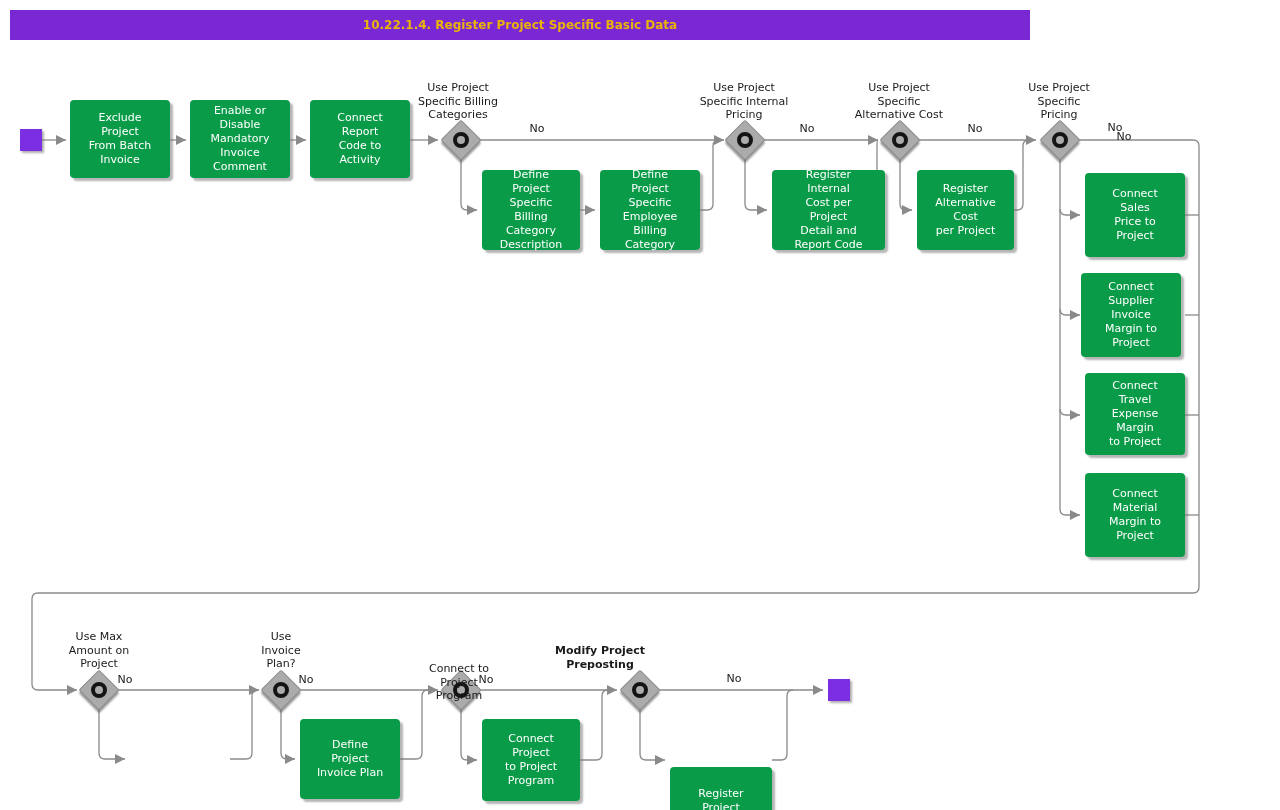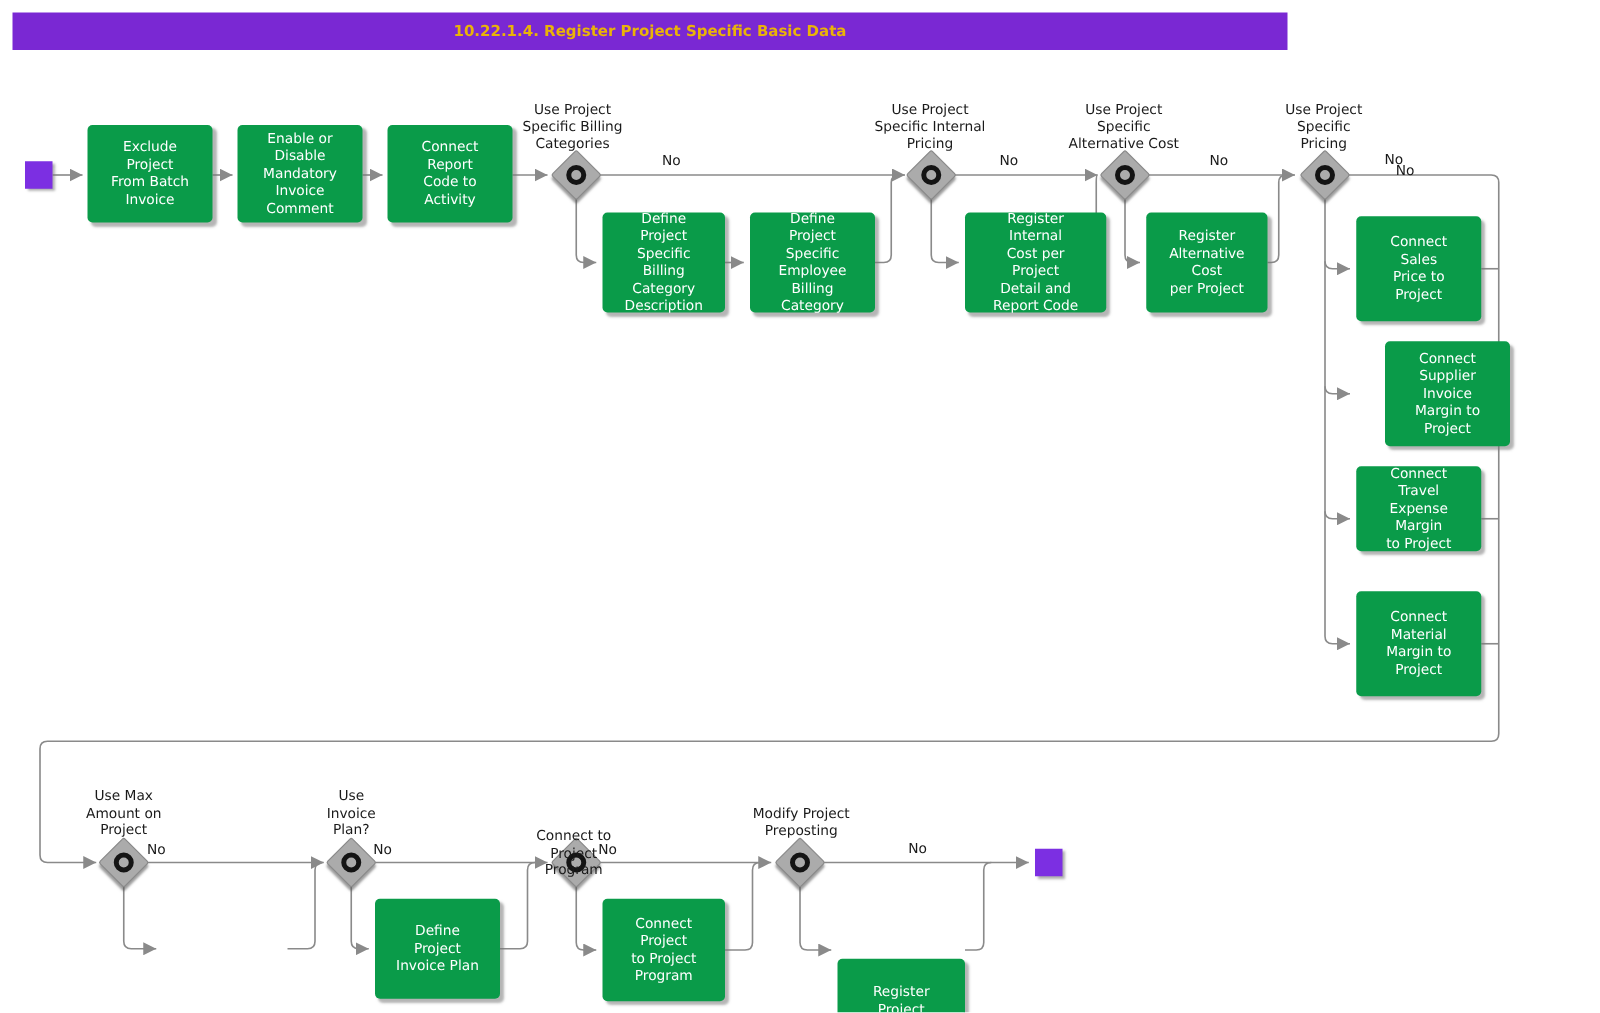--- a/index.html
+++ b/index.html
@@ -113,25 +113,25 @@
   <div class="task" style="left:772px;top:170px;width:113px;height:80px;">Register Internal
 Cost per Project
 Detail and
 Report Code</div>
   <div class="task" style="left:917px;top:170px;width:97px;height:80px;">Register
 Alternative Cost
 per Project</div>
 
   <div class="task" style="left:1085px;top:173px;width:100px;height:84px;">Connect Sales
 Price to Project</div>
-  <div class="task" style="left:1108px;top:273px;width:100px;height:84px;">Connect
+  <div class="task" style="left:1081px;top:273px;width:100px;height:84px;">Connect
 Supplier Invoice
 Margin to
 Project</div>
-  <div class="task" style="left:1085px;top:373px;width:100px;height:68px;">Connect Travel
+  <div class="task" style="left:1085px;top:373px;width:100px;height:82px;">Connect Travel
 Expense Margin
 to Project</div>
   <div class="task" style="left:1085px;top:473px;width:100px;height:84px;">Connect Material
 Margin to
 Project</div>
 
   <div class="task" style="left:300px;top:719px;width:100px;height:80px;">Define Project
 Invoice Plan</div>
   <div class="task" style="left:482px;top:719px;width:98px;height:82px;">Connect Project
 to Project
@@ -170,21 +170,21 @@
 Pricing</div>
   <div class="dlabel" style="left:99px;top:630px;">Use Max
 Amount on
 Project</div>
   <div class="dlabel" style="left:281px;top:630px;">Use
 Invoice
 Plan?</div>
   <div class="dlabel" style="left:459px;top:630px;margin-top:32px;">Connect to
 Project
 Program</div>
-  <div class="dlabel" style="left:641px;top:644px;">Modify Project
+  <div class="dlabel" style="left:600px;top:644px;font-weight:bold;">Modify Project
 Preposting</div>
 
   <div class="no" style="left:537px;top:123px;">No</div>
   <div class="no" style="left:807px;top:123px;">No</div>
   <div class="no" style="left:975px;top:123px;">No</div>
   <div class="no" style="left:1115px;top:122px;">No</div>
   <div class="no" style="left:1124px;top:131px;">No</div>
   <div class="no" style="left:125px;top:674px;">No</div>
   <div class="no" style="left:306px;top:674px;">No</div>
   <div class="no" style="left:486px;top:674px;">No</div>

